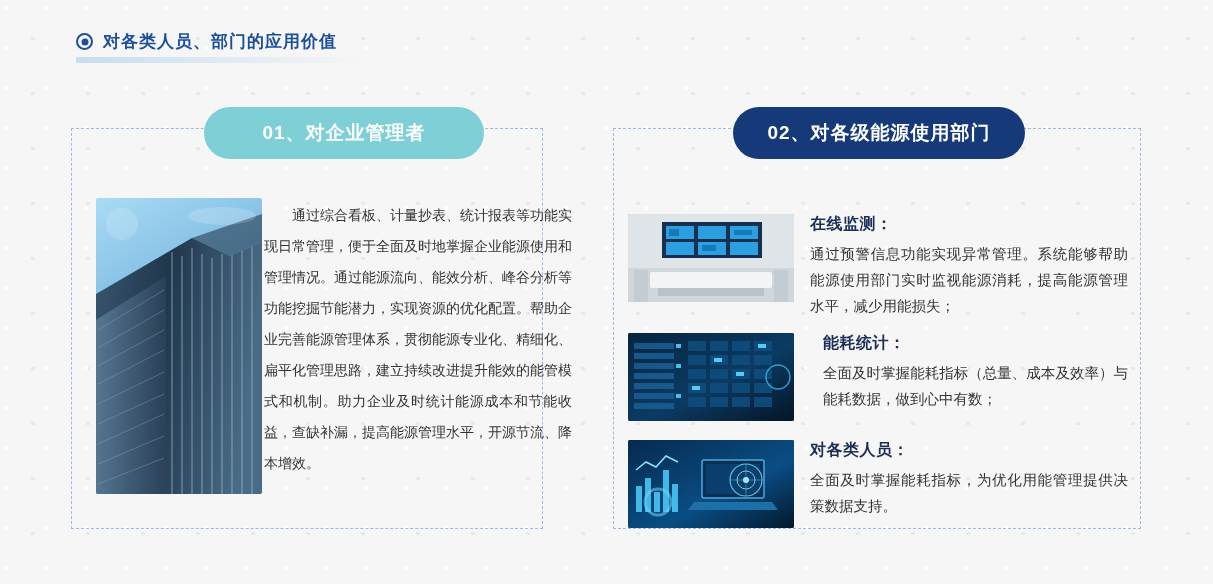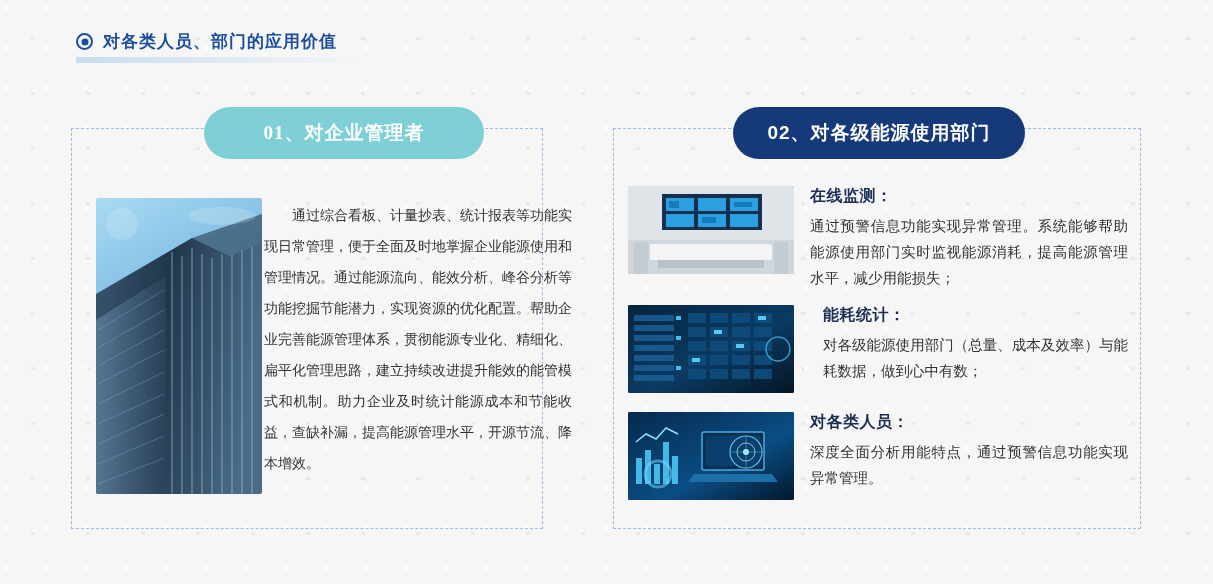--- a/index.html
+++ b/index.html
@@ -102,21 +102,20 @@
     font-weight: bold;
     letter-spacing: 1px;
     white-space: nowrap;
     box-sizing: border-box;
   }
   #pill-left {
     left: 204px;
     top: 107px;
     width: 280px;
     background: #7ed0d6;
-    font-family: Liberation Serif, serif;
   }
   #pill-right {
     left: 733px;
     top: 107px;
     width: 292px;
     background: #163a79;
   }
 
   
   .left-photo {
@@ -143,20 +142,21 @@
     text-indent: 2em;
   }
 
   
   .row {
     position: absolute;
     left: 628px;
     width: 500px;
     display: flex;
     gap: 16px;
+    margin-top: 28px;
   }
   #row-1 { top: 186px; }
   #row-2 { top: 305px; gap: 29px; }
   #row-3 { top: 412px; }
 
   .thumb {
     width: 166px;
     height: 88px;
     flex: 0 0 auto;
     border-radius: 2px;
@@ -331,21 +331,21 @@
           <rect x="86" y="25" width="8" height="4"></rect>
           <rect x="108" y="39" width="8" height="4"></rect>
           <rect x="64" y="53" width="8" height="4"></rect>
           <rect x="130" y="11" width="8" height="4"></rect>
         </g>
         <circle cx="150" cy="44" r="12" fill="none" stroke="#39b7ea" stroke-width="1.5" opacity="0.8"></circle>
       </svg>
     </div>
     <div class="row-body">
       <div class="row-title">能耗统计：</div>
-      <div class="row-text">对各级能源使用部门（总量、成本及效率）与能耗数据，做到心中有数；</div>
+      <div class="row-text">全面及时掌握能耗指标（总量、成本及效率）与能耗数据，做到心中有数；</div>
     </div>
   </div>
 
   <div class="row" id="row-3">
     <div class="thumb">
       <svg viewBox="0 0 166 88" preserveAspectRatio="none" aria-hidden="true">
         <defs>
           <linearGradient id="dashg" x1="0" y1="0" x2="1" y2="1">
             <stop offset="0%" stop-color="#062a4d"></stop>
             <stop offset="60%" stop-color="#0a4d84"></stop>
@@ -369,17 +369,17 @@
         <circle cx="118" cy="40" r="9" fill="none" stroke="#9beaff" stroke-width="1" opacity="0.8"></circle>
         <circle cx="118" cy="40" r="3" fill="#b9f0ff"></circle>
         <g stroke="#57cbf2" stroke-width="0.8" opacity="0.6">
           <line x1="102" y1="40" x2="134" y2="40"></line>
           <line x1="118" y1="24" x2="118" y2="56"></line>
         </g>
       </svg>
     </div>
     <div class="row-body">
       <div class="row-title">对各类人员：</div>
-      <div class="row-text">深度全面分析用能特点，通过预警信息功能实现异常管理。</div>
+      <div class="row-text">全面及时掌握能耗指标，为优化用能管理提供决策数据支持。</div>
     </div>
   </div>
 
 </div>
 
 </body></html>

